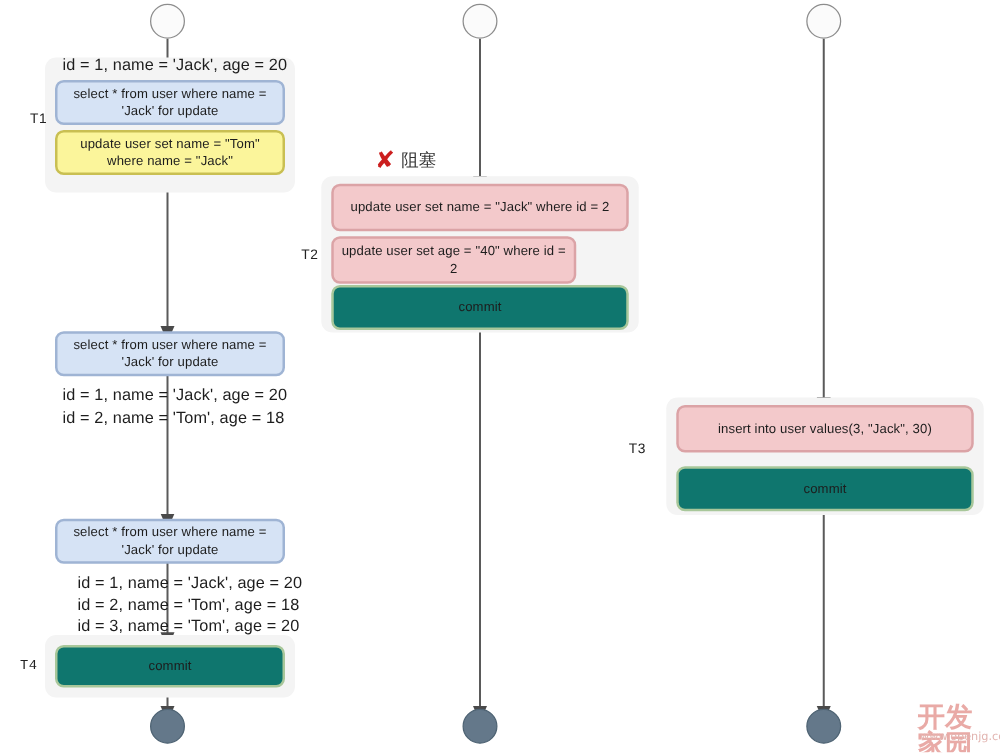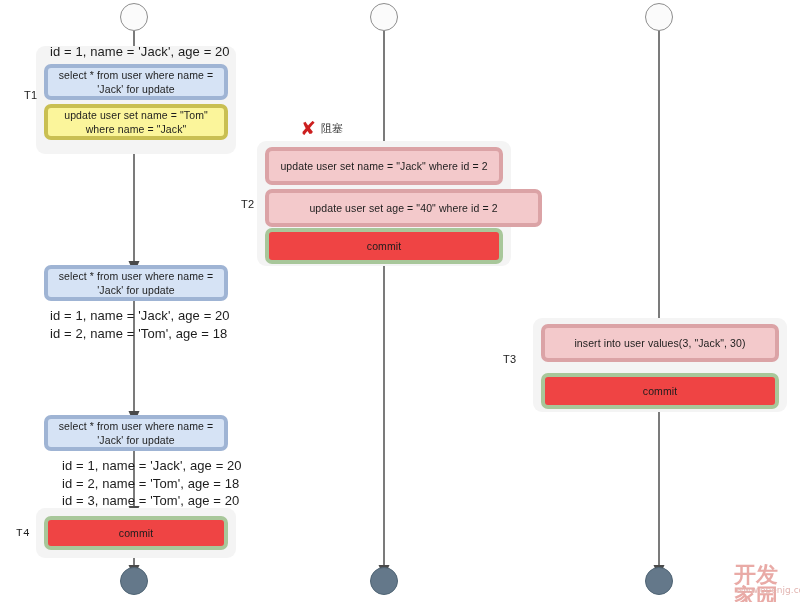--- a/index.html
+++ b/index.html
@@ -34,35 +34,35 @@
     background: #f4f4f4;
     border-radius: 9px;
     box-sizing: border-box;
   }
 
   
   .stmt {
     position: absolute;
     box-sizing: border-box;
     border-radius: 7px;
-    border: 4px solid #4c1d95;
+    border: 2px solid #4c1d95;
     display: flex;
     align-items: center;
     justify-content: center;
     text-align: center;
     font-size: 10.5px;
     line-height: 1.35;
     color: #1d1d1d;
     letter-spacing: .1px;
     padding: 2px 6px;
   }
   .stmt.blue   { background: #d6e3f5; border-color: #9fb4d4; }
   .stmt.yellow { background: #fbf59b; border-color: #c9bf52; }
   .stmt.red    { background: #f3c9cb; border-color: #dba3a6; }
-  .stmt.green  { background: #ef4444; border-color: #a8c79a; }
+  .stmt.green  { background: #0f766e; border-color: #a8c79a; }
 
   
   .result-text {
     position: absolute;
     font-size: 13px;
     color: #1d1d1d;
     white-space: nowrap;
     letter-spacing: .1px;
   }
 
@@ -83,21 +83,21 @@
     gap: 5px;
   }
   .blocked .x-mark {
     color: #cc1f1f;
     font-size: 19px;
     font-weight: bold;
     line-height: 1;
     font-family: "DejaVu Sans", sans-serif;
   }
   .blocked .x-text {
-    font-size: 11px;
+    font-size: 14px;
     color: #333333;
     font-family: "DejaVu Sans", sans-serif;
   }
 
   
   .node-start {
     position: absolute;
     width: 28px;
     height: 28px;
     border-radius: 50%;
@@ -222,21 +222,21 @@
 
   <div class="txn-label" style="left:219px; top:198px;margin-left:22px;">T2</div>
 
   <div class="blocked" style="left:300px; top:119px;">
     <span class="x-mark">✘</span>
     <span class="x-text">阻塞</span>
   </div>
 
   <div class="stmt red" style="left:265px; top:147px; width:238px; height:38px;">update user set name = "Jack" where id = 2</div>
 
-  <div class="stmt red" style="left:265px; top:189px; width:277px; height:38px;">update user set age = "40" where id = 2</div>
+  <div class="stmt red" style="left:265px; top:189px; width:196px; height:38px;">update user set age = "40" where id = 2</div>
 
   <div class="stmt green" style="left:265px; top:228px; width:238px; height:36px;">commit</div>
 
   <div class="txn-panel" style="left:533px; top:318px; width:254px; height:94px;"></div>
 
   <div class="txn-label" style="left:503px; top:353px;">T3</div>
 
   <div class="stmt red" style="left:541px; top:324px; width:238px; height:38px;">insert into user values(3, "Jack", 30)</div>
 
   <div class="stmt green" style="left:541px; top:373px; width:238px; height:36px;">commit</div>

